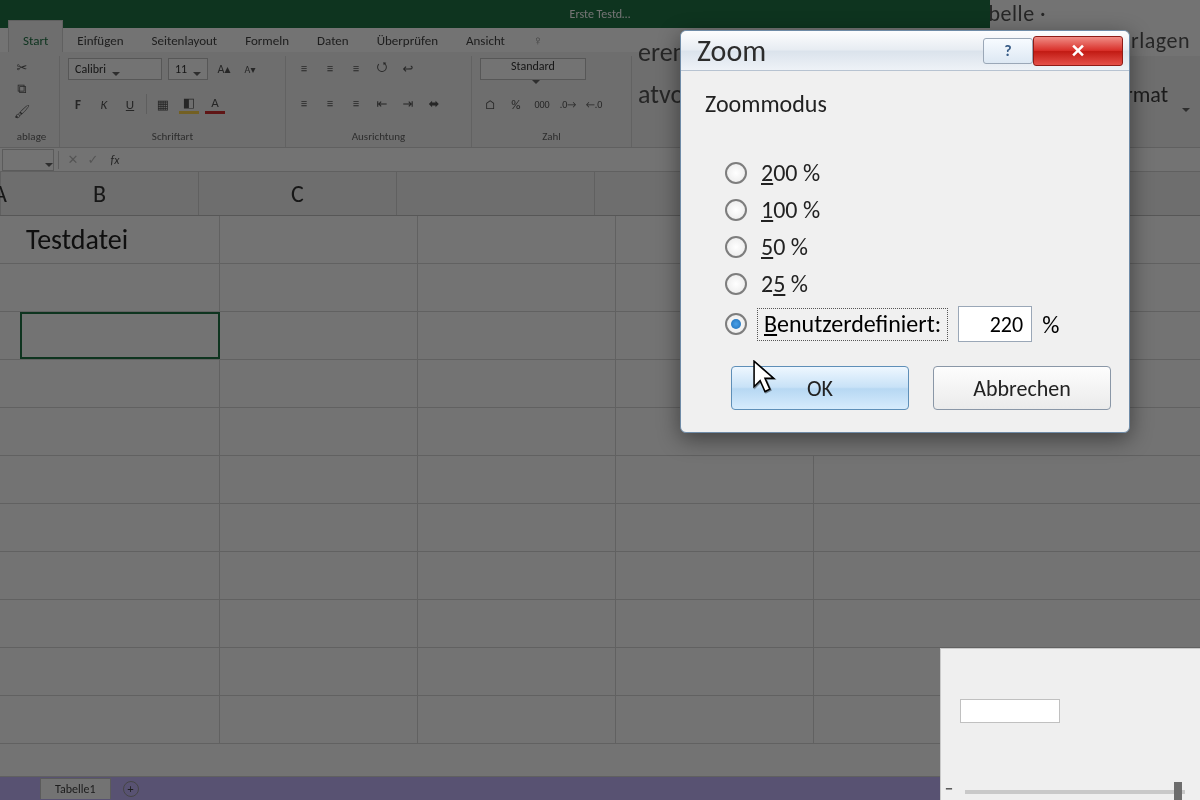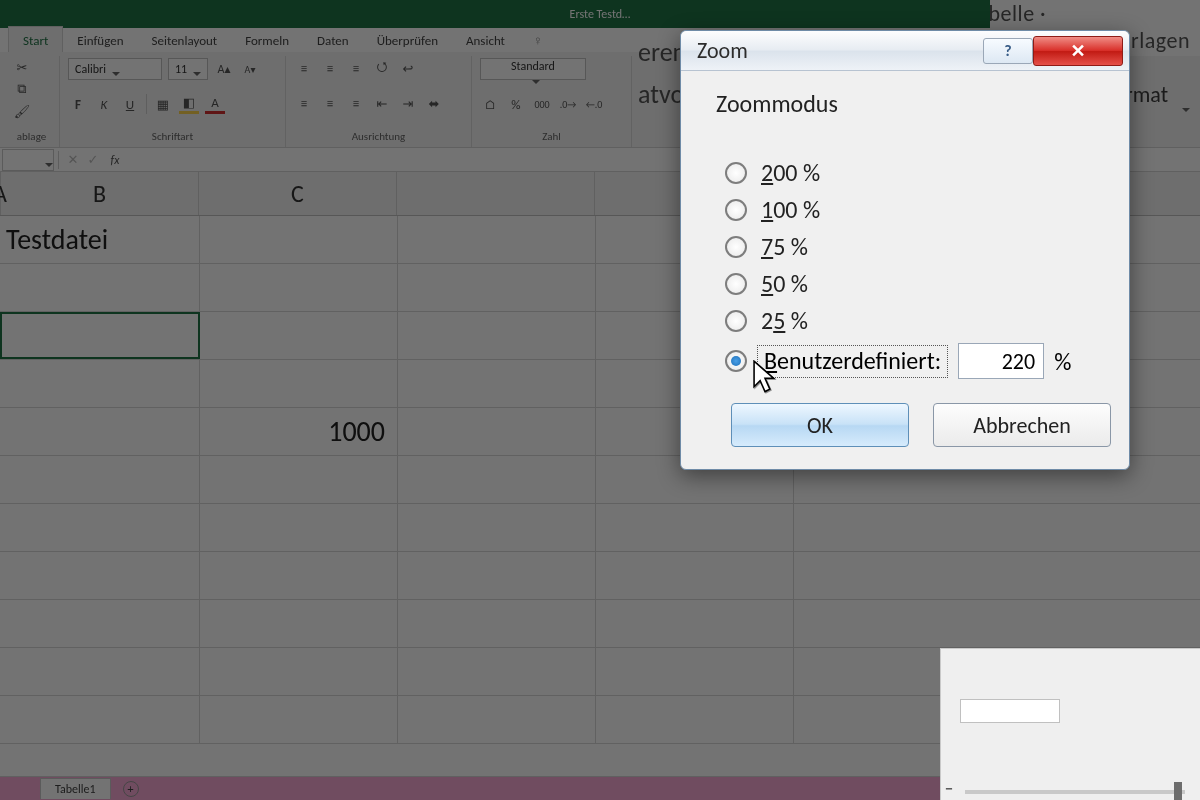--- a/index.html
+++ b/index.html
@@ -8,21 +8,21 @@
   
   .app-dim-layer { position: absolute; inset: 0; background: rgba(0,0,0,0.55); pointer-events: none; z-index: 5; }
 
   
   .excel-shell { position: absolute; top: 0; left: 0; width: 1200px; height: 800px; background: #fff; }
 
   .title-bar { height: 28px; background: #217346; color: #fff; display: flex; align-items: center; justify-content: center; font-size: 12px; }
 
   
   .ribbon-tabs { height: 24px; background: #fff; display: flex; align-items: flex-end; padding-left: 8px; font-size: 13px; color: #444; border-bottom: 0; }
-  .ribbon-tabs .tab { padding: 6px 14px 4px 14px; cursor: pointer; }
+  .ribbon-tabs .tab { padding: 12px 14px 4px 14px; cursor: pointer; }
   .ribbon-tabs .tab.active { background: #f3f3f3; color: #217346; border: 1px solid #d4d4d4; border-bottom: none; font-weight: 500; }
 
   
   .ribbon { height: 96px; background: #f3f3f3; border-bottom: 1px solid #d4d4d4; display: flex; padding: 4px 0 0 4px; font-size: 11px; color: #444; }
   .ribbon-group { border-right: 1px solid #d9d9d9; padding: 2px 8px 0 8px; display: flex; flex-direction: column; justify-content: space-between; }
   .ribbon-group-label { text-align: center; font-size: 11px; color: #666; padding: 2px 0 4px 0; position: relative; }
   .ribbon-cluster { display: flex; gap: 6px; align-items: center; flex-wrap: wrap; }
   .rb-btn { width: 20px; height: 20px; display: inline-flex; align-items: center; justify-content: center; color: #555; font-size: 13px; }
   .rb-sep { width: 1px; height: 20px; background: #d0d0d0; }
   .font-box, .size-box { border: 1px solid #c0c0c0; background: #fff; height: 22px; display: flex; align-items: center; padding: 0 6px; font-size: 12px; color: #333; }
@@ -40,61 +40,61 @@
   .fb-sep { width: 1px; height: 18px; background: #d0d0d0; margin: 0 4px; }
 
   
   .sheet { position: relative; background: #fff; height: calc(100% - 28px - 24px - 96px - 24px - 24px); }
   .col-headers { height: 44px; background: #f3f3f3; border-bottom: 1px solid #c0c0c0; display: flex; }
   .ch { border-right: 1px solid #d4d4d4; display: flex; align-items: center; justify-content: center; font-size: 24px; color: #333; }
   .ch.sel { background: #d8e6d8; }
   .ch:first-child { width: 0; }
   .colA { width: 200px; } .colB { width: 198px; } .colC { width: 198px; } .colD { width: 198px; }
   .rows { }
-  .row { height: 48px; border-bottom: 1px solid #d8d8d8; display: flex; }
+  .row { height: 48px; border-bottom: 1px solid #d8d8d8; display: flex; padding-left: 20px; }
   .cell { border-right: 1px solid #d8d8d8; font-size: 28px; display: flex; align-items: center; padding-left: 6px; color: #222; }
   .cell.num { justify-content: flex-end; padding-right: 12px; }
   .cell.selected { outline: 2px solid #217346; outline-offset: -2px; background: #fff; }
   .row .cell:nth-child(1){width:200px;} .row .cell:nth-child(2){width:198px;} .row .cell:nth-child(3){width:198px;} .row .cell:nth-child(4){width:198px;}
 
   
-  .sheet-tabs { position: absolute; bottom: 0; left: 0; right: 0; height: 24px; background: #f9a8d4; border-top: 1px solid #d4d4d4; display: flex; align-items: center; padding-left: 40px; font-size: 12px; color: #444; gap: 12px; }
+  .sheet-tabs { position: absolute; bottom: 0; left: 0; right: 0; height: 24px; background: #c4b5fd; border-top: 1px solid #d4d4d4; display: flex; align-items: center; padding-left: 40px; font-size: 12px; color: #444; gap: 12px; }
   .sheet-tab { padding: 3px 14px; background: #fff; border: 1px solid #c9c9c9; border-bottom: none; }
   .add-sheet { width: 16px; height: 16px; border: 1px solid #999; border-radius: 50%; display: flex; align-items: center; justify-content: center; font-size: 12px; }
 
   
   .east-frag { position: absolute; top: 0; right: 0; width: 210px; height: 56px; background: #fff; color: #333; font-size: 22px; display: flex; flex-direction: column; align-items: flex-end; padding: 0 10px 0 0; z-index: 3; }
   .east-frag .line1 { font-size: 22px; color: #555; letter-spacing: 0.5px; }
   .east-frag .fmt { display: flex; align-items: center; gap: 8px; font-size: 22px; color: #3d3d3d; }
 
   
   .status-frag { position: absolute; right: 0; bottom: 0; width: 260px; height: 152px; background: #efefef; z-index: 6; border-top: 1px solid #c9c9c9; border-left: 1px solid #c9c9c9; }
   .status-frag .track { position: absolute; bottom: 6px; left: 24px; width: 220px; height: 4px; background: #c9c9c9; }
   .status-frag .thumb { position: absolute; bottom: 0; right: 18px; width: 8px; height: 18px; background: #6d6d6d; }
   .status-frag .minus { position: absolute; bottom: 2px; left: 4px; font-size: 16px; color: #555; font-weight: bold; }
   .status-frag .scroll-box { position: absolute; top: 50px; right: 140px; width: 100px; height: 24px; border: 1px solid #c0c0c0; background: #fff; }
 
   
   .dialog-shadow { position: absolute; z-index: 10; top: 30px; left: 680px; width: 450px; }
   .dlg-window { background: #f0f0f0; border: 1px solid #6f8ba7; border-radius: 6px; box-shadow: 0 6px 22px rgba(0,0,0,0.45); padding: 0; }
   .dlg-titlebar { height: 40px; background: linear-gradient(#fdfdfe, #e7ecf2 48%, #dbe3ec 52%, #eef2f7); border-bottom: 1px solid #b7c3d1; border-radius: 6px 6px 0 0; display: flex; align-items: center; padding: 0 6px 0 16px; }
-  .dlg-title { flex: 1; font-size: 22px; color: #2c2c2c; }
+  .dlg-title { flex: 1; font-size: 30px; color: #2c2c2c; }
   .dlg-btn { width: 50px; height: 26px; border: 1px solid #9aa7b7; border-radius: 3px; display: flex; align-items: center; justify-content: center; margin-left: 4px; font-size: 16px; }
   .dlg-help { background: linear-gradient(#f7fbff, #dde8f3); color: #3a5e88; font-weight: bold; }
   .dlg-close { width: 90px; height: 30px; background: linear-gradient(#f08d86, #d9302a 48%, #c21b14 52%, #e55049); color: #fff; border: 1px solid #8f1b16; border-radius: 3px; display: flex; align-items: center; justify-content: center; font-size: 18px; font-weight: bold; }
   .dlg-body { padding: 18px 24px 10px 24px; }
-  .group-title { font-size: 24px; color: #222; margin-bottom: 12px; margin-left: 11px; }
+  .group-title { font-size: 24px; color: #222; margin-bottom: 12px; }
   .radio-list { padding-left: 20px; margin-top: 40px; }
   .radio-row { display: flex; align-items: center; gap: 14px; font-size: 24px; color: #222; margin: 8px 0; }
   .radio { width: 22px; height: 22px; border: 2px solid #7d7d7d; border-radius: 50%; background: radial-gradient(#fff, #e8e8e8); display: inline-flex; align-items: center; justify-content: center; }
   .radio.checked::after { content: ""; width: 10px; height: 10px; background: radial-gradient(#49a0e8, #1e6fb8); border-radius: 50%; }
   .radio-label u { text-decoration: underline; }
   .custom-row { display: flex; align-items: center; gap: 10px; font-size: 24px; margin: 8px 0; }
   .custom-label-box { border: 1px dotted #555; padding: 0 6px 2px 6px; }
-  .zoom-input { width: 86px; height: 36px; border: 1px solid #9aa7b7; text-align: right; padding-right: 8px; font-size: 22px; background: #fff; }
+  .zoom-input { width: 74px; height: 36px; border: 1px solid #9aa7b7; text-align: right; padding-right: 8px; font-size: 22px; background: #fff; }
   .dlg-buttons { display: flex; gap: 24px; padding: 6px 18px 22px 18px; justify-content: flex-end; margin-left: 8px; }
   .push-btn { width: 178px; height: 44px; border: 1px solid #8a97a7; border-radius: 4px; font-size: 22px; color: #222; display: flex; align-items: center; justify-content: center; background: linear-gradient(#fdfdfd, #ebebeb); }
   .push-btn.primary { background: linear-gradient(#eef7ff, #c8e2f7 48%, #b7d8f3 52%, #d6ebfc); border-color: #5e8fb8; }
 
   
   .cursor { position: absolute; z-index: 20; left: 752px; top: 360px; width: 0; height: 0; }
   .cursor svg { width: 26px; height: 34px; filter: drop-shadow(1px 1px 0 rgba(0,0,0,0.4)); }
 
   
   .behind-text { position: absolute; z-index: 2; color: #555; font-size: 26px; }
@@ -235,21 +235,20 @@
           <div class="cell"></div>
         </div>
       <div class="row">
           <div class="cell"></div>
           <div class="cell"></div>
           <div class="cell"></div>
           <div class="cell"></div>
         </div>
       <div class="row">
           <div class="cell"></div>
-          <div class="cell num">1000</div>
           <div class="cell"></div>
           <div class="cell"></div>
         </div>
       <div class="row">
           <div class="cell"></div>
           <div class="cell"></div>
           <div class="cell"></div>
           <div class="cell"></div>
         </div>
       <div class="row">
@@ -318,24 +317,20 @@
         <div class="radio-row">
           <span class="radio"></span>
           <span class="radio-label"><u>2</u>00 %</span>
         </div>
         <div class="radio-row">
           <span class="radio"></span>
           <span class="radio-label"><u>1</u>00 %</span>
         </div>
         <div class="radio-row">
           <span class="radio"></span>
-          <span class="radio-label"><u>7</u>5 %</span>
-        </div>
-        <div class="radio-row">
-          <span class="radio"></span>
           <span class="radio-label"><u>5</u>0 %</span>
         </div>
         <div class="radio-row">
           <span class="radio"></span>
           <span class="radio-label">2<u>5</u> %</span>
         </div>
         <div class="custom-row">
           <span class="radio checked"></span>
           <span class="custom-label-box"><u>B</u>enutzerdefiniert:</span>
           <input class="zoom-input" value="220" style="">

